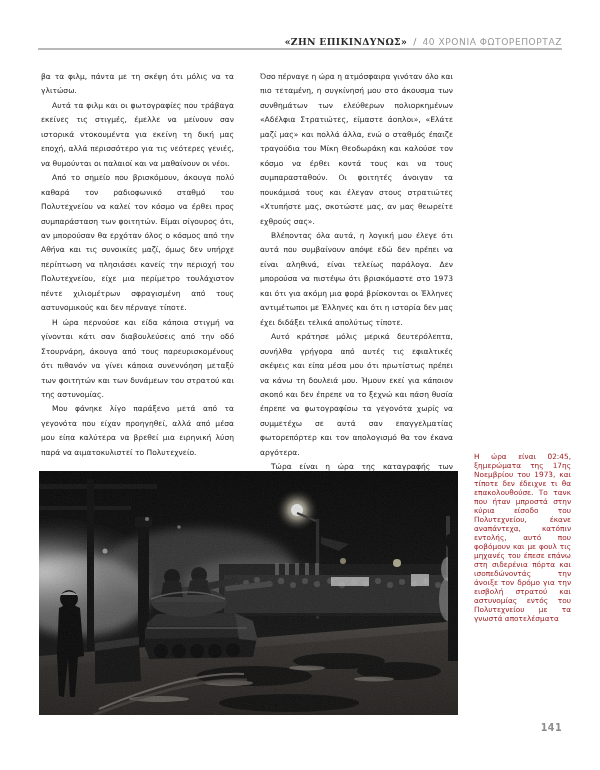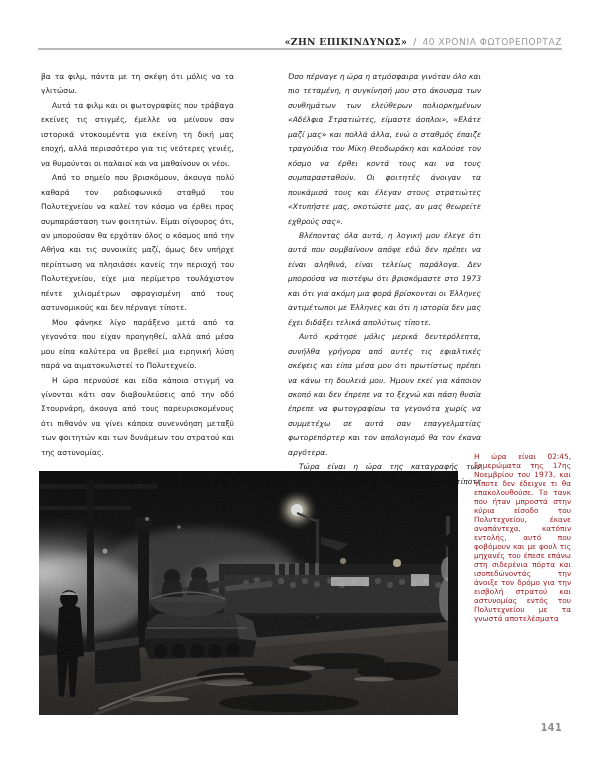--- a/index.html
+++ b/index.html
@@ -69,21 +69,21 @@
     line-height: 14.45px;
     text-align: justify;
     text-justify: inter-word;
     color: #222222;
     hyphens: manual;
   }
   .col p { margin: 0; }
   .col p + p { text-indent: 11px; }
 
   .col-left  { left: 41px;  width: 193px; }
-  .col-right { left: 288px; width: 193px; font-style: italic; }
+  .col-right { left: 260px; width: 193px; }
 
   
   .photo {
     position: absolute;
     left: 39px;
     top: 471px;
     width: 419px;
     height: 244px;
     overflow: hidden;
     background: #0a0a0a;
@@ -126,22 +126,22 @@
     <span class="h-title">«ΖΗΝ ΕΠΙΚΙΝΔΥΝΩΣ»</span>
     <span class="h-sep">/</span>
     <span class="h-sub">40 ΧΡΟΝΙΑ ΦΩΤΟΡΕΠΟΡΤΑΖ</span>
   </div>
   <div class="header-rule"></div>
 
   <div class="col col-left">
     <p>βα τα φιλμ, πάντα με τη σκέψη ότι μόλις να τα γλιτώσω.</p>
     <p>Αυτά τα φιλμ και οι φωτογραφίες που τράβαγα εκείνες τις στιγμές, έμελλε να μείνουν σαν ιστορικά ντοκουμέντα για εκείνη τη δική μας εποχή, αλλά περισσότερο για τις νεότερες γενιές, να θυμούνται οι παλαιοί και να μαθαίνουν οι νέοι.</p>
     <p>Από το σημείο που βρισκόμουν, άκουγα πολύ καθαρά τον ραδιοφωνικό σταθμό του Πολυτεχνείου να καλεί τον κόσμο να έρθει προς συμπαράσταση των φοιτητών. Είμαι σίγουρος ότι, αν μπορούσαν θα ερχόταν όλος ο κόσμος από την Αθήνα και τις συνοικίες μαζί, όμως δεν υπήρχε περίπτωση να πλησιάσει κανείς την περιοχή του Πολυτεχνείου, είχε μια περίμετρο τουλάχιστον πέντε χιλιομέτρων σφραγισμένη από τους αστυνομικούς και δεν πέρναγε τίποτε.</p>
+    <p>Η ώρα περνούσε και είδα κάποια στιγμή να γίνονται κάτι σαν διαβουλεύσεις από την οδό Στουρνάρη, άκουγα από τους παρευρισκομένους ότι πιθανόν να γίνει κάποια συνεννόηση μεταξύ των φοιτητών και των δυνάμεων του στρατού και της αστυνομίας.</p>
     <p>Μου φάνηκε λίγο παράξενο μετά από τα γεγονότα που είχαν προηγηθεί, αλλά από μέσα μου είπα καλύτερα να βρεθεί μια ειρηνική λύση παρά να αιματοκυλιστεί το Πολυτεχνείο.</p>
-    <p>Η ώρα περνούσε και είδα κάποια στιγμή να γίνονται κάτι σαν διαβουλεύσεις από την οδό Στουρνάρη, άκουγα από τους παρευρισκομένους ότι πιθανόν να γίνει κάποια συνεννόηση μεταξύ των φοιτητών και των δυνάμεων του στρατού και της αστυνομίας.</p>
   </div>
 
   <div class="col col-right">
     <p>Όσο πέρναγε η ώρα η ατμόσφαιρα γινόταν όλο και πιο τεταμένη, η συγκίνησή μου στο άκουσμα των συνθημάτων των ελεύθερων πολιορκημένων «Αδέλφια Στρατιώτες, είμαστε άοπλοι», «Ελάτε μαζί μας» και πολλά άλλα, ενώ ο σταθμός έπαιζε τραγούδια του Μίκη Θεοδωράκη και καλούσε τον κόσμο να έρθει κοντά τους και να τους συμπαρασταθούν. Οι φοιτητές άνοιγαν τα πουκάμισά τους και έλεγαν στους στρατιώτες «Χτυπήστε μας, σκοτώστε μας, αν μας θεωρείτε εχθρούς σας».</p>
     <p>Βλέποντας όλα αυτά, η λογική μου έλεγε ότι αυτά που συμβαίνουν απόψε εδώ δεν πρέπει να είναι αληθινά, είναι τελείως παράλογα. Δεν μπορούσα να πιστέψω ότι βρισκόμαστε στο 1973 και ότι για ακόμη μια φορά βρίσκονται οι Έλληνες αντιμέτωποι με Έλληνες και ότι η ιστορία δεν μας έχει διδάξει τελικά απολύτως τίποτε.</p>
     <p>Αυτό κράτησε μόλις μερικά δευτερόλεπτα, συνήλθα γρήγορα από αυτές τις εφιαλτικές σκέψεις και είπα μέσα μου ότι πρωτίστως πρέπει να κάνω τη δουλειά μου. Ήμουν εκεί για κάποιον σκοπό και δεν έπρεπε να το ξεχνώ και πάση θυσία έπρεπε να φωτογραφίσω τα γεγονότα χωρίς να συμμετέχω σε αυτά σαν επαγγελματίας φωτορεπόρτερ και τον απολογισμό θα τον έκανα αργότερα.</p>
     <p>Τώρα είναι η ώρα της καταγραφής των γεγονότων έλεγα μέσα μου και τίποτε περισσότερο ή</p>
   </div>
 
   <div class="photo">

